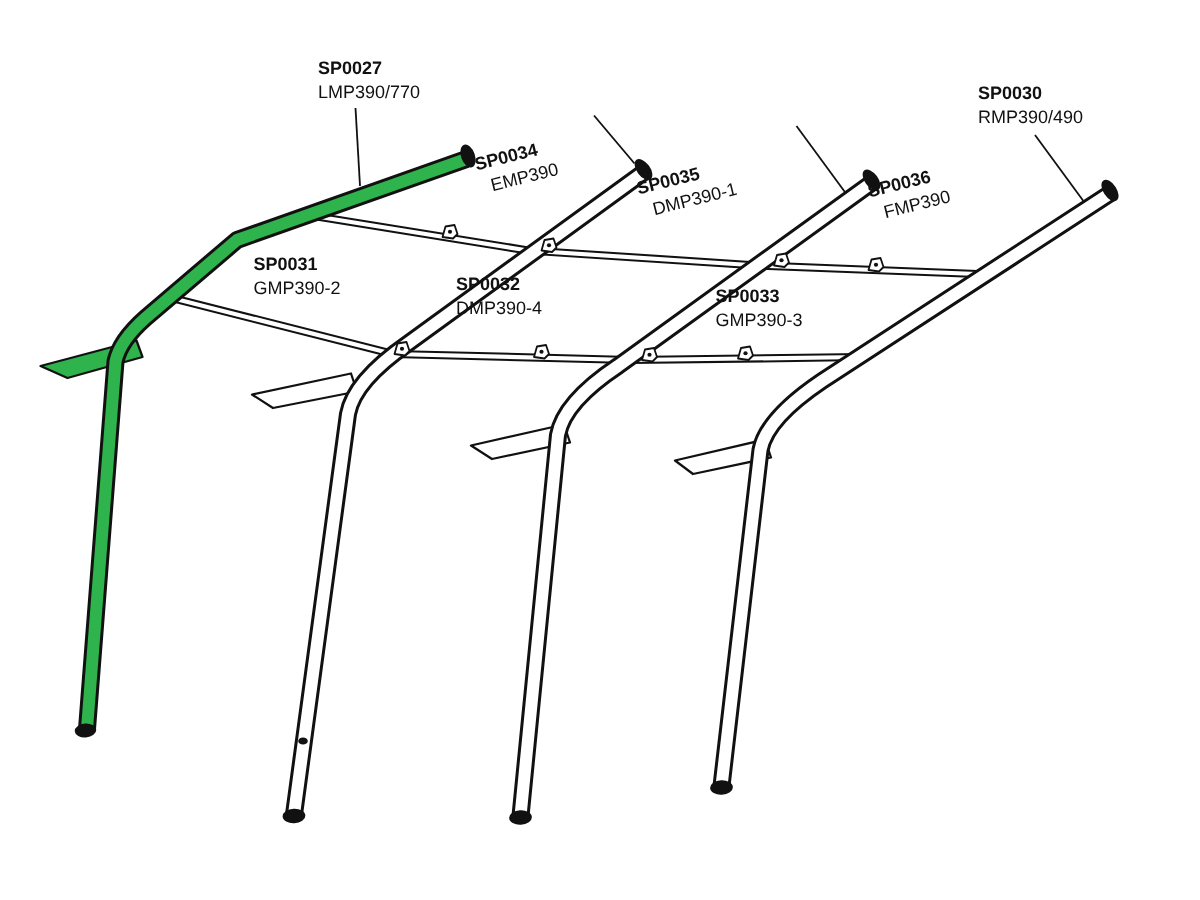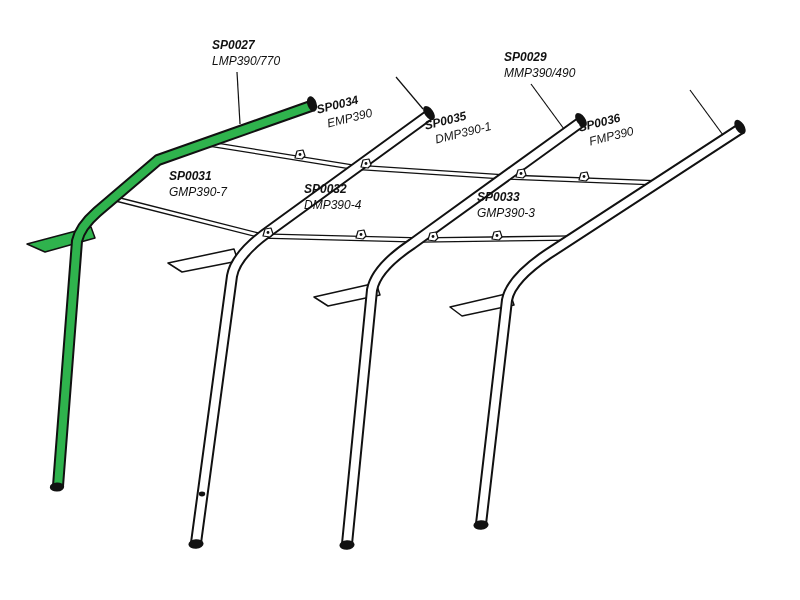--- a/index.html
+++ b/index.html
@@ -4,21 +4,20 @@
 <style>
   html, body {
     margin: 0; padding: 0; background: #ffffff;
   }
   .stage {
     position: relative;
     width: 800px; height: 600px;
     background: #ffffff;
     overflow: hidden;
     font-family: "Liberation Sans", sans-serif;
-    font-style: italic;
   }
   .stage svg { position: absolute; left: 0; top: 0; }
   .label {
     position: absolute;
     font-size: 12px;
     color: #111111;
     line-height: 1.3;
     white-space: nowrap;
   }
   .label .part { display: block; font-weight: bold; }
@@ -126,41 +125,41 @@
     <line class="leader" x1="237" y1="72" x2="240" y2="124"></line>
     <line class="leader" x1="396" y1="77" x2="423" y2="109"></line>
     <line class="leader" x1="531" y1="84" x2="564" y2="129"></line>
     <line class="leader" x1="690" y1="90" x2="723" y2="135"></line>
   </svg>
 
   <div class="label" style="left:212px; top:38px">
     <span class="part">SP0027</span>
     <span class="model">LMP390/770</span>
   </div>
-  <div class="label" style="left:504px; top:50px">
-    <span class="part">SP0029</span>
-    <span class="model">MMP390/490</span>
+  <div class="label" style="left:652px; top:55px">
+    <span class="part">SP0030</span>
+    <span class="model">RMP390/490</span>
   </div>
 
   <div class="label rot" style="left:315px; top:103px">
     <span class="part">SP0034</span>
     <span class="model">EMP390</span>
   </div>
   <div class="label rot" style="left:423px; top:119px">
     <span class="part">SP0035</span>
     <span class="model">DMP390-1</span>
   </div>
   <div class="label rot" style="left:577px; top:121px">
     <span class="part">SP0036</span>
     <span class="model">FMP390</span>
   </div>
 
   <div class="label" style="left:169px; top:169px">
     <span class="part">SP0031</span>
-    <span class="model">GMP390-7</span>
+    <span class="model">GMP390-2</span>
   </div>
   <div class="label" style="left:304px; top:182px">
     <span class="part">SP0032</span>
     <span class="model">DMP390-4</span>
   </div>
   <div class="label" style="left:477px; top:190px">
     <span class="part">SP0033</span>
     <span class="model">GMP390-3</span>
   </div>
 

